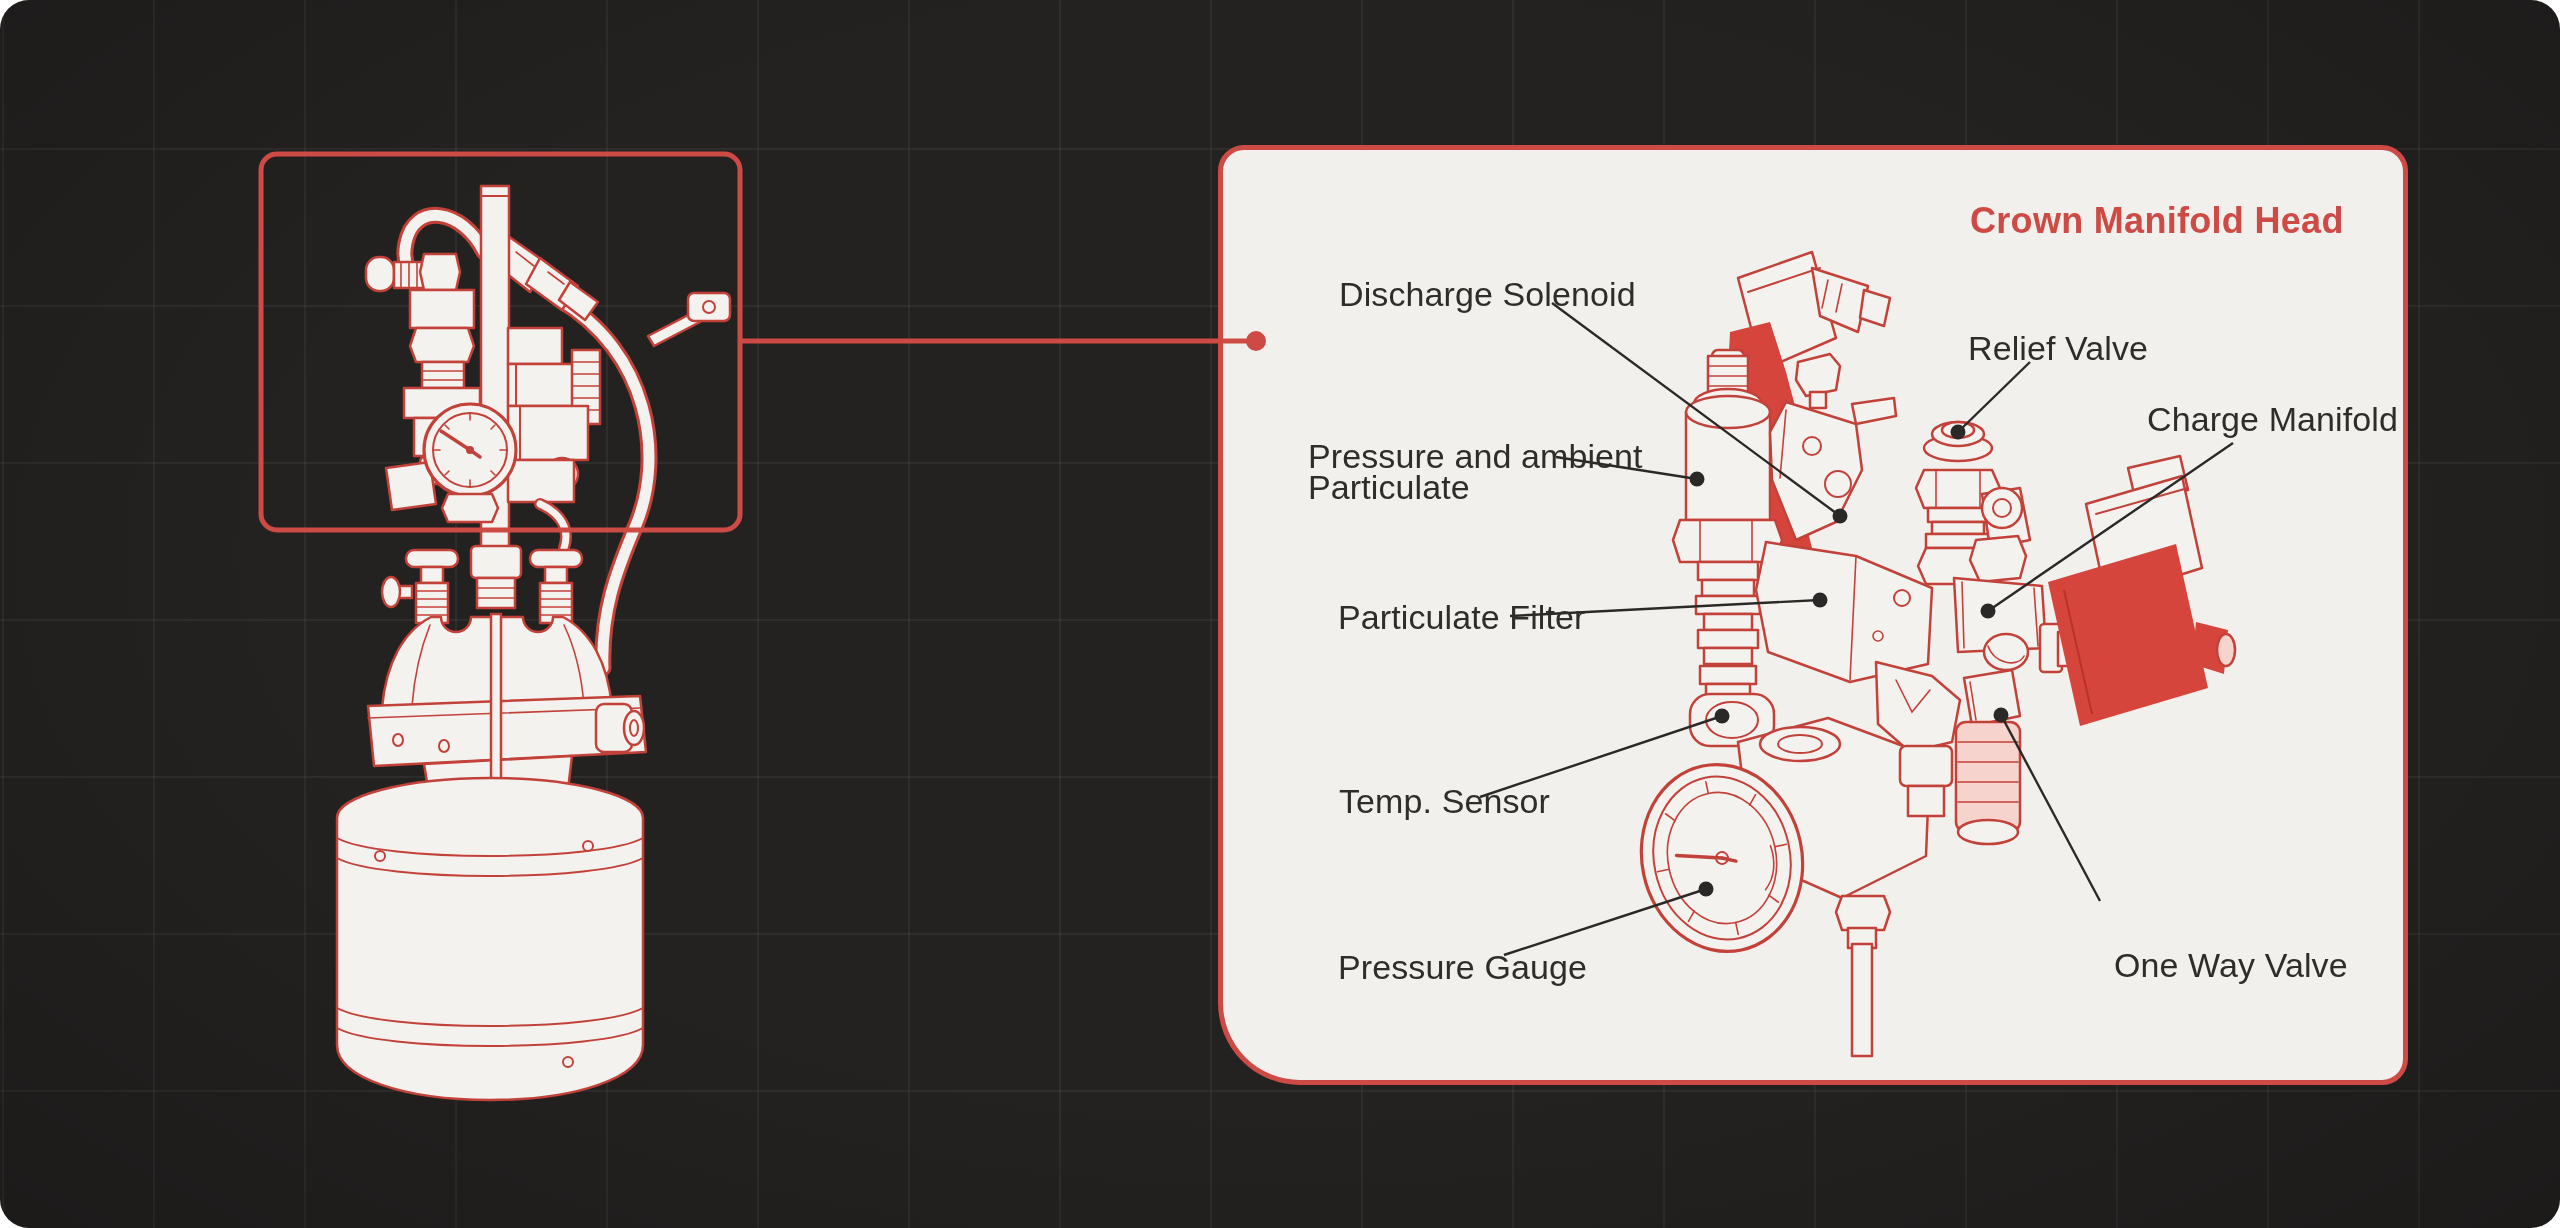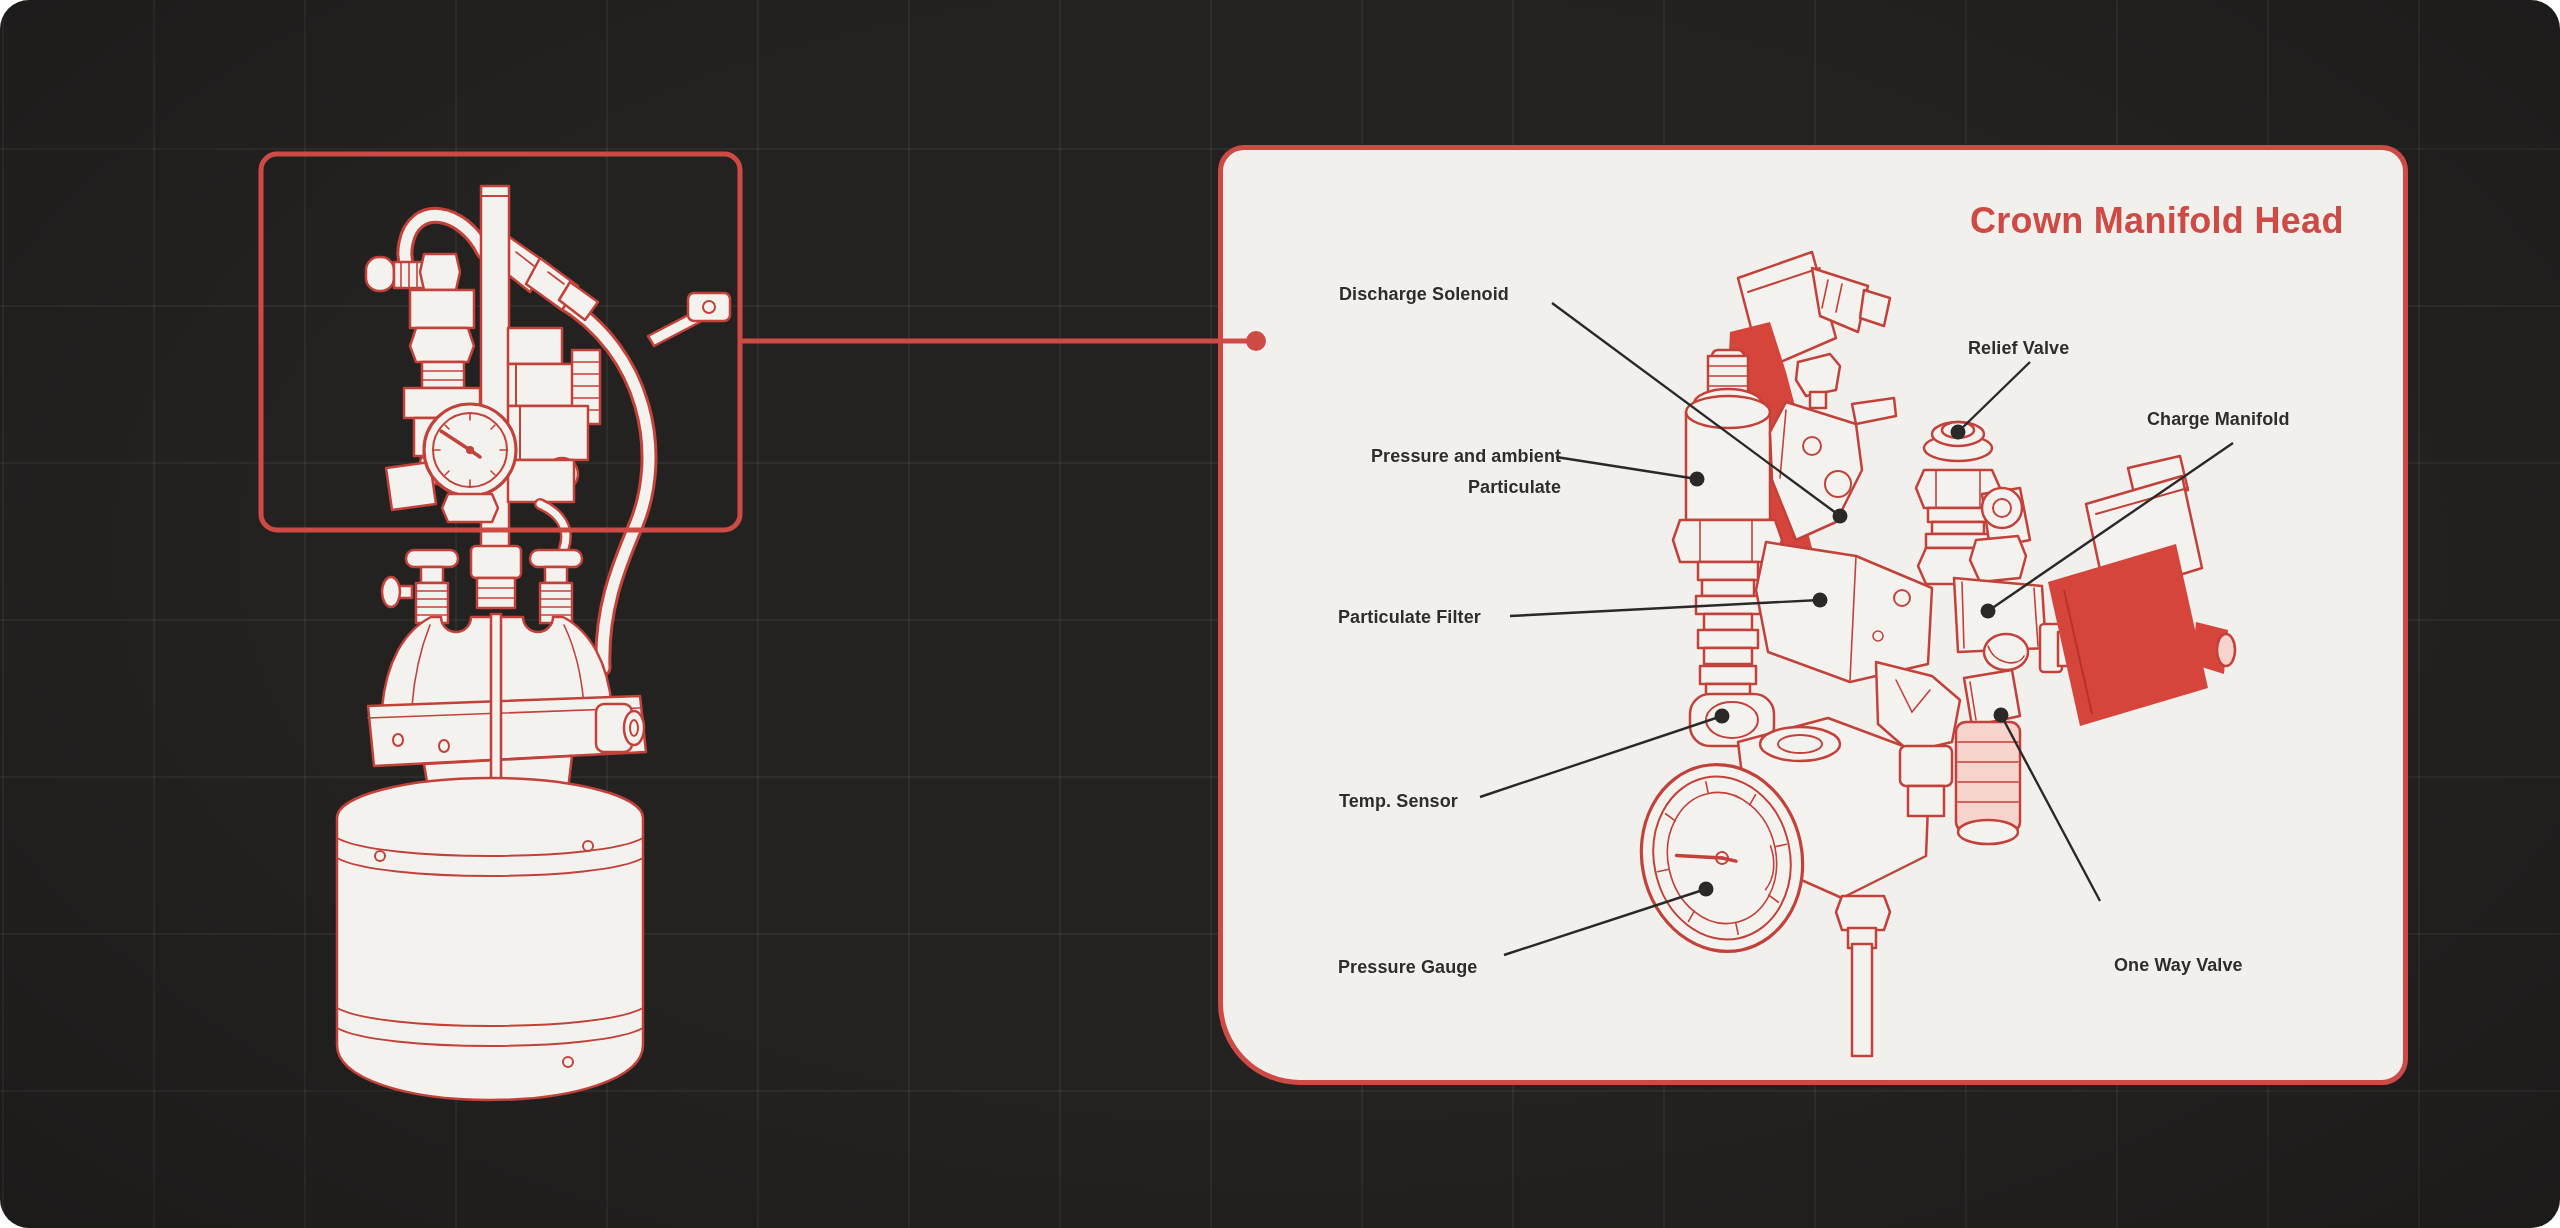--- a/index.html
+++ b/index.html
@@ -19,21 +19,21 @@
   .panel{
     position:absolute;left:1218px;top:145px;width:1190px;height:940px;box-sizing:border-box;
     background:#f2f0ed;border:5px solid #cd4a45;
     border-radius:26px 26px 26px 82px;
   }
   .overlay{position:absolute;left:0;top:0;width:2560px;height:1228px;pointer-events:none;}
   .page-title{
     position:absolute;left:1970px;top:200px;width:440px;
     font-size:36px;font-weight:600;letter-spacing:0.3px;color:#cd4a45;
   }
-  .lbl{position:absolute;font-size:18px;line-height:31px;color:#2f2d2a;letter-spacing:0.1px;white-space:nowrap;font-weight:bold;}
+  .lbl{position:absolute;font-size:34px;line-height:31px;color:#2f2d2a;letter-spacing:0.1px;white-space:nowrap;}
   
   .w{fill:#f4f2ef;stroke:#c2423a;stroke-width:2.5;stroke-linejoin:round;}
   .wl{fill:#f4f2ef;stroke:#c2423a;stroke-width:3.2;stroke-linejoin:round;}
   .pkw{fill:#f6d3cd;stroke:#c2423a;stroke-width:2.5;stroke-linejoin:round;}
   .ln{fill:none;stroke:#c2423a;stroke-width:2;stroke-linecap:round;}
   .lnt{fill:none;stroke:#c2423a;stroke-width:1.6;stroke-linecap:round;}
   .rs{fill:#d6453c;stroke:none;}
   .rsl{fill:none;stroke:#b8322a;stroke-width:2;}
   .tubo{fill:none;stroke:#c2423a;stroke-width:17;stroke-linecap:round;}
   .tubi{fill:none;stroke:#f4f2ef;stroke-width:11;stroke-linecap:round;}
@@ -321,21 +321,21 @@
       <circle class="dot" cx="1706" cy="889" r="7.5"></circle>
       <circle class="dot" cx="1958" cy="432" r="7.5"></circle>
       <circle class="dot" cx="1988" cy="611" r="7.5"></circle>
       <circle class="dot" cx="2001" cy="715" r="7.5"></circle>
     </g>
   </svg>
 
   <div class="page-title">Crown Manifold Head</div>
 
   <div class="lbl" style="left:1339px;top:279px;">Discharge Solenoid</div>
-  <div class="lbl" style="left:1371px;top:441px;text-align:right;">
+  <div class="lbl" style="left:1308px;top:441px;">
     <div>Pressure and ambient</div>
     <div>Particulate</div>
   </div>
   <div class="lbl" style="left:1338px;top:602px;">Particulate Filter</div>
   <div class="lbl" style="left:1339px;top:786px;">Temp. Sensor</div>
   <div class="lbl" style="left:1338px;top:944px;margin-top:8px;">Pressure Gauge</div>
   <div class="lbl" style="left:1968px;top:333px;">Relief Valve</div>
   <div class="lbl" style="left:2147px;top:404px;">Charge Manifold</div>
   <div class="lbl" style="left:2114px;top:903px;margin-top:47px;">One Way Valve</div>
 </div>

